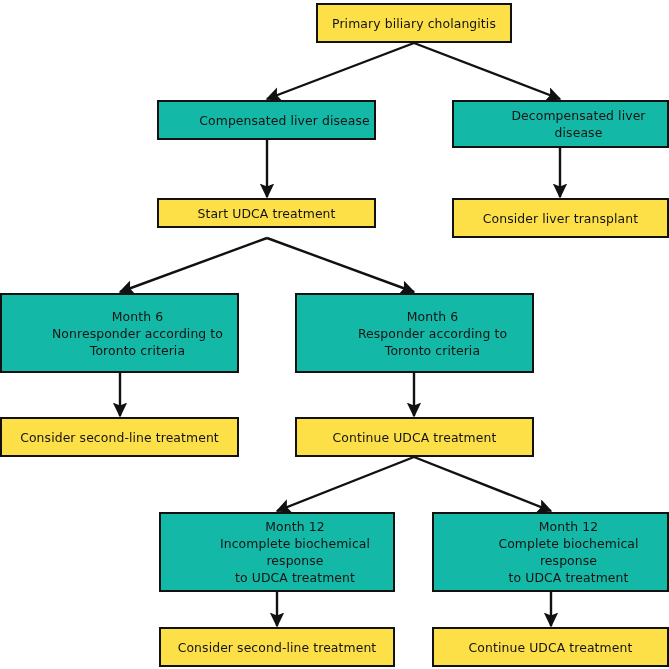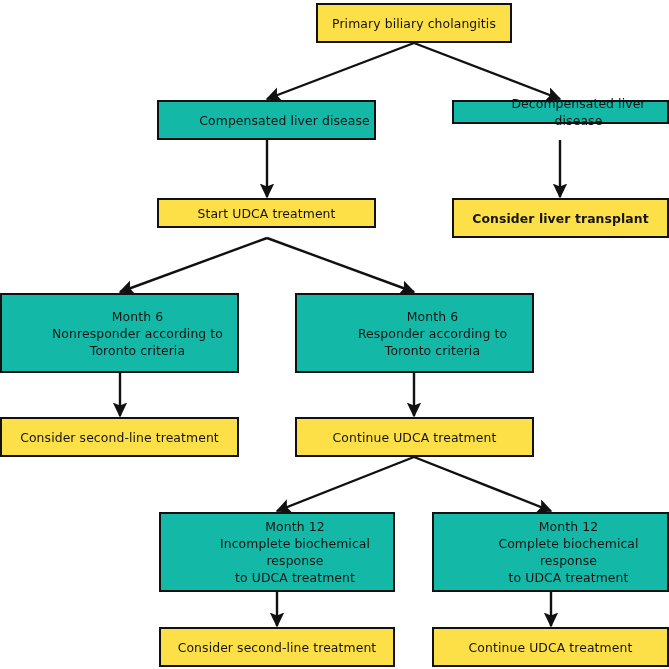--- a/index.html
+++ b/index.html
@@ -65,23 +65,23 @@
         <line x1="414" y1="373" x2="414" y2="416" stroke="#111111" stroke-width="2.4" marker-end="url(#arrowhead)"></line>
         <line x1="414" y1="457" x2="277" y2="511" stroke="#111111" stroke-width="2.4" marker-end="url(#arrowhead)"></line>
         <line x1="414" y1="457" x2="551" y2="511" stroke="#111111" stroke-width="2.4" marker-end="url(#arrowhead)"></line>
         <line x1="277" y1="592" x2="277" y2="626" stroke="#111111" stroke-width="2.4" marker-end="url(#arrowhead)"></line>
         <line x1="551" y1="592" x2="551" y2="626" stroke="#111111" stroke-width="2.4" marker-end="url(#arrowhead)"></line>
       </g>
   </svg>
   <div id="node-layer">
       <div class="node fill-orange" style="left: 316px; top: 3px; width: 196px; height: 40px;"><span>Primary biliary cholangitis</span></div>
       <div class="node fill-blue" style="left: 157px; top: 100px; width: 219px; height: 40px;"><span>Compensated liver disease</span></div>
-      <div class="node fill-blue" style="left: 452px; top: 100px; width: 217px; height: 24px;"><span>Decompensated liver disease</span></div>
+      <div class="node fill-blue" style="left: 452px; top: 100px; width: 217px; height: 48px;"><span>Decompensated liver disease</span></div>
       <div class="node fill-orange" style="left: 157px; top: 198px; width: 219px; height: 30px;"><span>Start UDCA treatment</span></div>
-      <div class="node fill-orange" style="left: 452px; top: 198px; width: 217px; height: 40px; font-weight: bold;"><span>Consider liver transplant</span></div>
+      <div class="node fill-orange" style="left: 452px; top: 198px; width: 217px; height: 40px;"><span>Consider liver transplant</span></div>
       <div class="node fill-blue" style="left: 0px; top: 293px; width: 239px; height: 80px;"><span>Month 6
 Nonresponder according to
 Toronto criteria</span></div>
       <div class="node fill-blue" style="left: 295px; top: 293px; width: 239px; height: 80px;"><span>Month 6
 Responder according to
 Toronto criteria</span></div>
       <div class="node fill-orange" style="left: 0px; top: 417px; width: 239px; height: 40px;"><span>Consider second-line treatment</span></div>
       <div class="node fill-orange" style="left: 295px; top: 417px; width: 239px; height: 40px;"><span>Continue UDCA treatment</span></div>
       <div class="node fill-blue" style="left: 159px; top: 512px; width: 236px; height: 80px;"><span>Month 12
 Incomplete biochemical response

